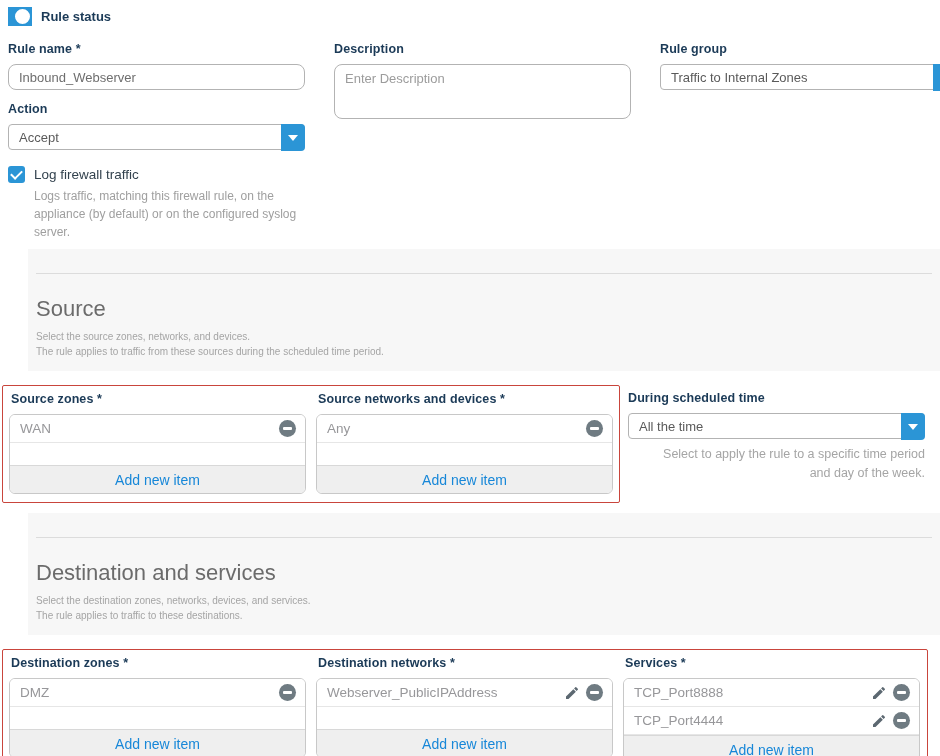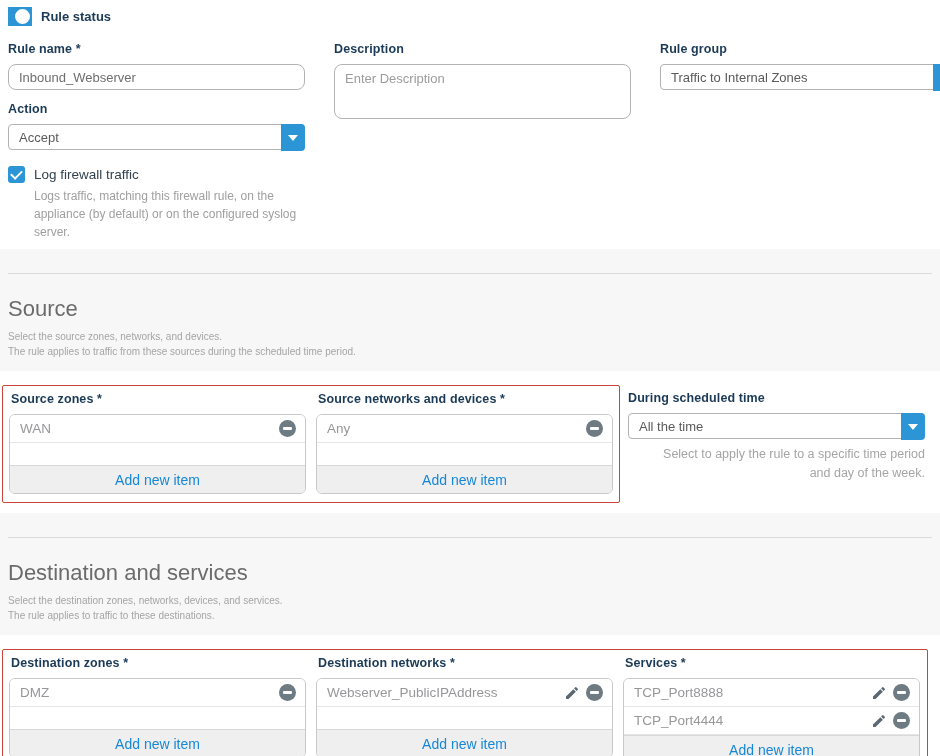--- a/index.html
+++ b/index.html
@@ -65,21 +65,21 @@
     border-left:2px solid #fff; border-bottom:2px solid #fff;
     transform:rotate(-45deg);
   }
   .checkbox-label { font-size:13.5px; color:#33424e; }
   .checkbox-help {
     margin:4px 0 0 26px; width:282px; font-size:12px; line-height:1.5;
     color:#9f9f9f;
   }
 
   
-  .band { background:#f7f7f7; padding:8px 8px 12px 8px; margin-top:8px; }
+  .band { background:#f7f7f7; padding:8px 8px 12px 8px; margin-top:8px;margin-left:28px; }
   .band .divider { border:none; border-top:1px solid #dcdcdc; margin:16px 0 0 0; }
   .band .sec-title { font-size:22px; font-weight:400; color:#6b6b6b; margin:22px 0 8px 0; }
   .band .sec-sub { font-size:10px; color:#a5a5a5; line-height:1.45; }
 
   
   .white-area { padding-top:14px; }
   .red-box {
     border:1px solid #c9453c; border-radius:2px; background:transparent;
     margin-left:2px; padding:2px 6px 8px 6px;
   }

